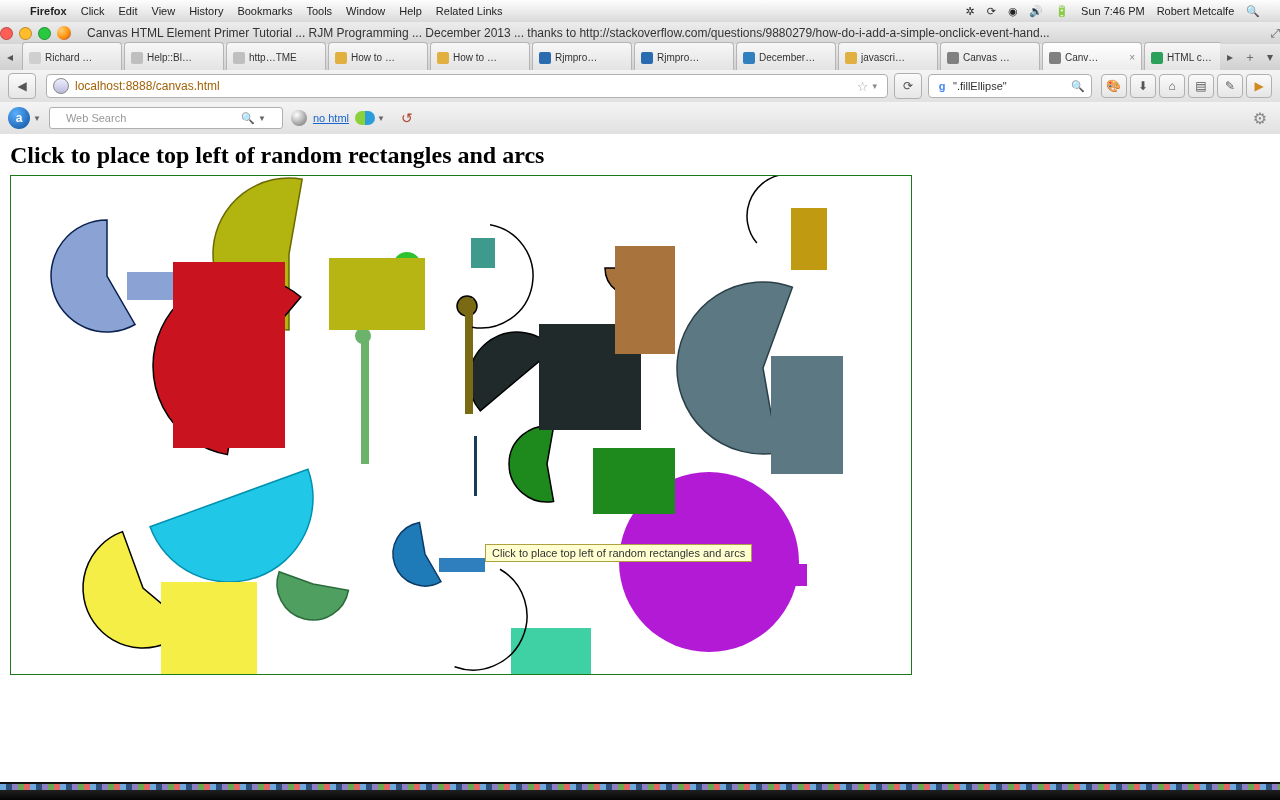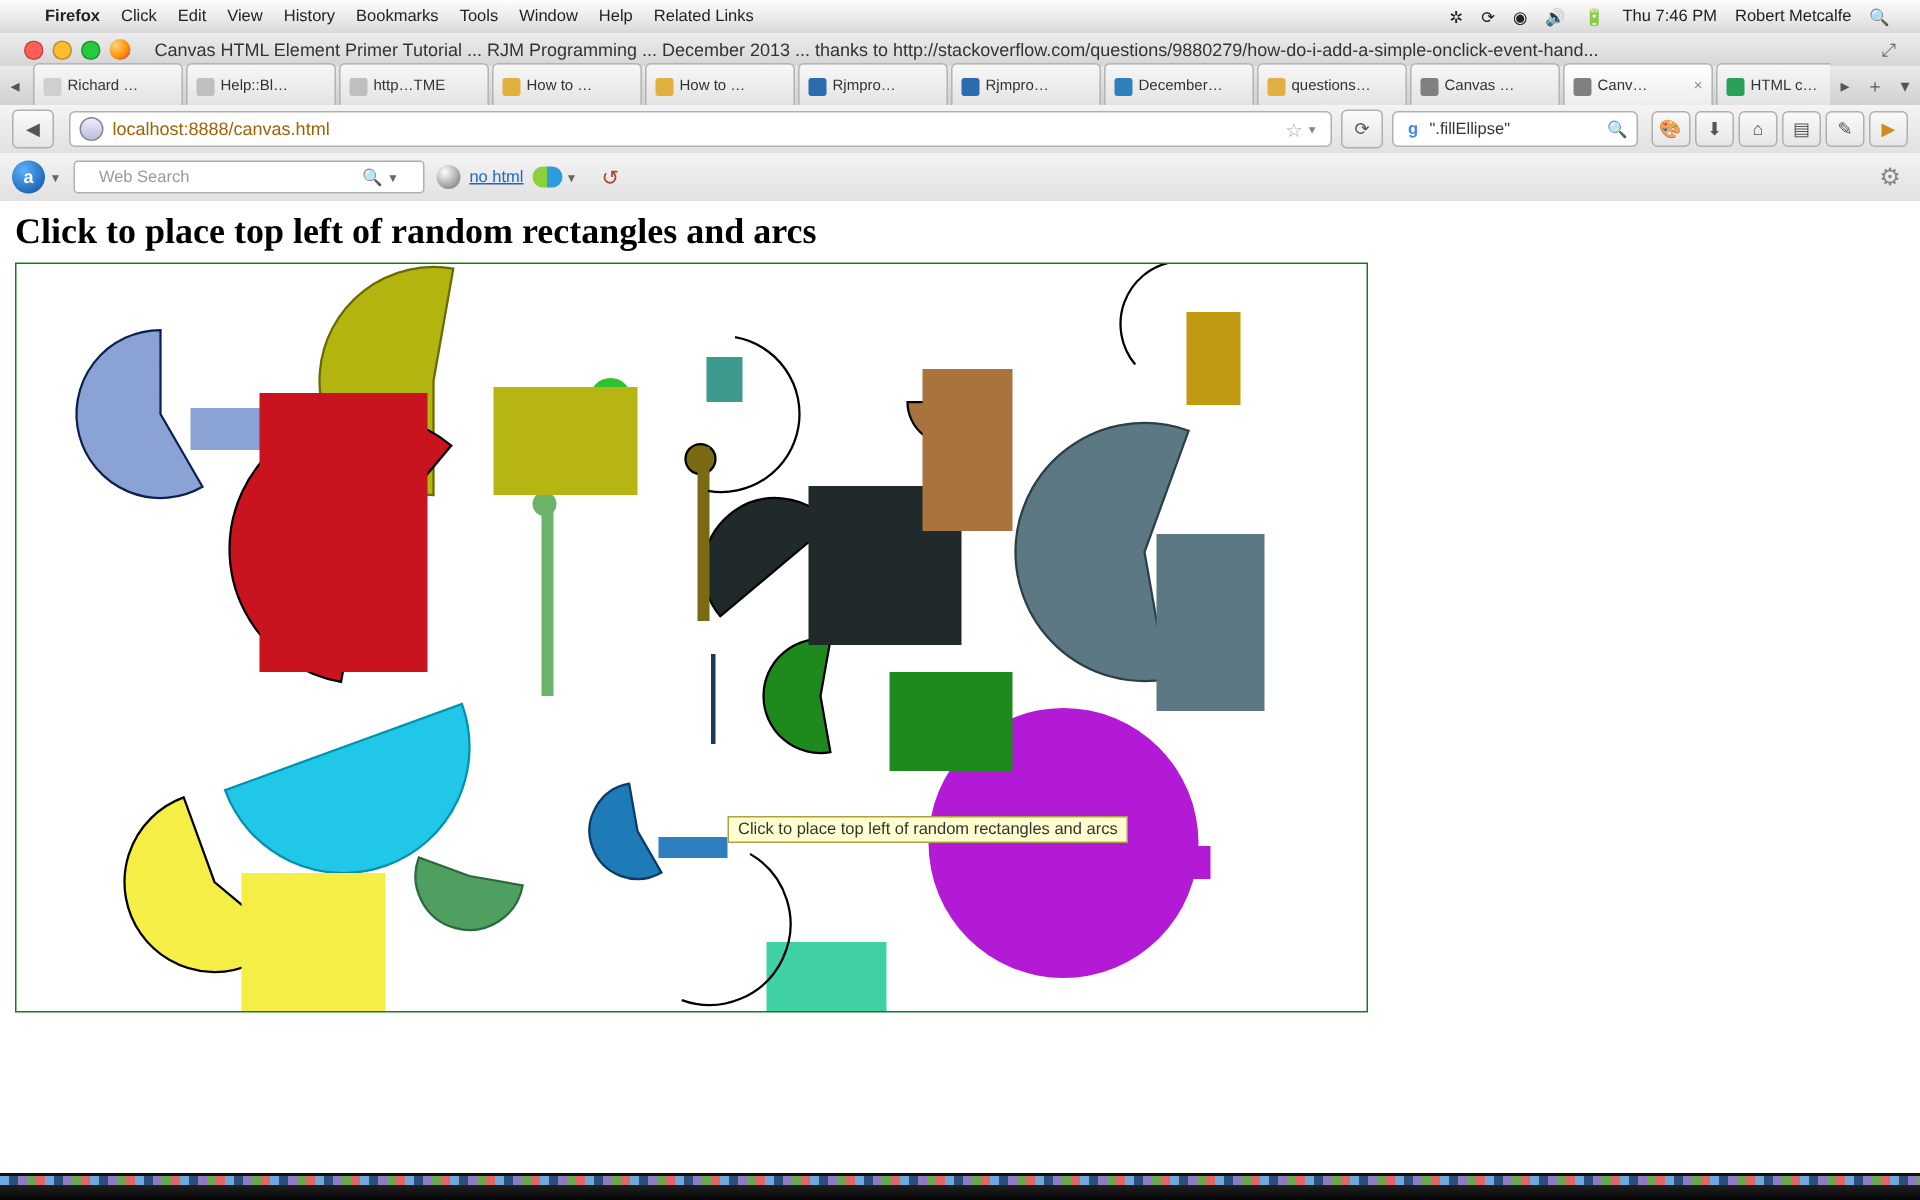--- a/index.html
+++ b/index.html
@@ -4,21 +4,21 @@
 <style>
 html,body{margin:0;padding:0;width:1280px;height:800px;font-family:"Lucida Grande","Helvetica Neue",Arial,sans-serif;font-size:11px;background:#fff;overflow:hidden}
 
 #mac-menubar{position:absolute;top:0;left:0;right:0;height:22px;background:linear-gradient(to bottom,#fdfdfd 0%,#ececec 50%,#d9d9d9 100%);display:flex;align-items:center;padding:0 20px;color:#222;border-bottom:1px solid #aaa}
 #mac-menubar .menu-item{margin-right:14px;cursor:default;white-space:nowrap}
 #mac-menubar .menu-item.bold{font-weight:bold}
 #mac-menubar .spacer{flex:1}
 #mac-menubar .right-item{margin-left:12px;display:inline-flex;align-items:center}
 .apple{font-size:14px;margin-right:10px}
 
-#window-titlebar{position:absolute;top:22px;left:0;right:0;height:22px;background:linear-gradient(#ededed,#d5d5d5);display:flex;align-items:center;padding:0 16px;border-bottom:1px solid #b5b5b5}
+#window-titlebar{position:absolute;top:22px;left:0;right:0;height:22px;background:linear-gradient(#ededed,#d5d5d5);display:flex;align-items:center;padding:0 0;border-bottom:1px solid #b5b5b5}
 .traffic-dot{width:11px;height:11px;border-radius:50%;margin-right:6px;border:1px solid rgba(0,0,0,.25)}
 .tr-red{background:#ff5f57}.tr-yel{background:#ffbd2e}.tr-grn{background:#28c940}
 #window-title{margin-left:10px;flex:1;white-space:nowrap;overflow:hidden;text-overflow:ellipsis;color:#333;font-size:12px}
 .ff-icon{width:14px;height:14px;border-radius:50%;background:radial-gradient(circle at 30% 30%,#ffd27a,#ff8c00 60%,#7a2ca0);margin-right:6px}
 #fullscreen-icon{margin-left:6px;color:#666;font-size:12px}
 
 #tab-strip{position:absolute;top:44px;left:0;right:0;height:26px;background:linear-gradient(#e9e9e9,#d0d0d0);display:flex;align-items:center;border-bottom:1px solid #aaa}
 .browser-tab{height:22px;min-width:86px;max-width:100px;flex:0 0 auto;margin-left:2px;display:flex;align-items:center;padding:4px 6px;background:linear-gradient(#f7f7f7,#e1e1e1);border:1px solid #b5b5b5;border-bottom:none;border-radius:4px 4px 0 0;font-size:10px;color:#333;cursor:default;overflow:hidden}
 .browser-tab.active{background:linear-gradient(#ffffff,#eaeaea)}
 .browser-tab .favicon{width:12px;height:12px;border-radius:2px;margin-right:4px;flex:0 0 auto}
@@ -73,21 +73,21 @@
   <span class="menu-item">Tools</span>
   <span class="menu-item">Window</span>
   <span class="menu-item">Help</span>
   <span class="menu-item">Related Links</span>
   <span class="spacer"></span>
   <span class="right-item">✲</span>
   <span class="right-item">⟳</span>
   <span class="right-item">◉</span>
   <span class="right-item">🔊</span>
   <span class="right-item">🔋</span>
-  <span class="right-item">Thu 7:46 PM</span>
+  <span class="right-item">Sun 7:46 PM</span>
   <span class="right-item">Robert Metcalfe</span>
   <span class="right-item">🔍</span>
 </div>
 
 <div id="window-titlebar">
   <div class="traffic-dot tr-red"></div>
   <div class="traffic-dot tr-yel"></div>
   <div class="traffic-dot tr-grn"></div>
   <div class="ff-icon"></div>
   <div id="window-title">Canvas HTML Element Primer Tutorial ... RJM Programming ... December 2013 ... thanks to http://stackoverflow.com/questions/9880279/how-do-i-add-a-simple-onclick-event-hand...</div>
@@ -124,21 +124,21 @@
       <div class="browser-tab">
         <span class="favicon" style="background: rgb(43, 108, 176);"></span>
         <span class="label">Rjmpro…</span>
       </div>
       <div class="browser-tab">
         <span class="favicon" style="background: rgb(48, 128, 192);"></span>
         <span class="label">December…</span>
       </div>
       <div class="browser-tab">
         <span class="favicon" style="background: rgb(224, 176, 64);"></span>
-        <span class="label">questions…</span>
+        <span class="label">javascri…</span>
       </div>
       <div class="browser-tab">
         <span class="favicon" style="background: rgb(128, 128, 128);"></span>
         <span class="label">Canvas …</span>
       </div>
       <div class="browser-tab active">
         <span class="favicon" style="background: rgb(128, 128, 128);"></span>
         <span class="label">Canv…</span>
         <span class="close-x">×</span>
       </div>

